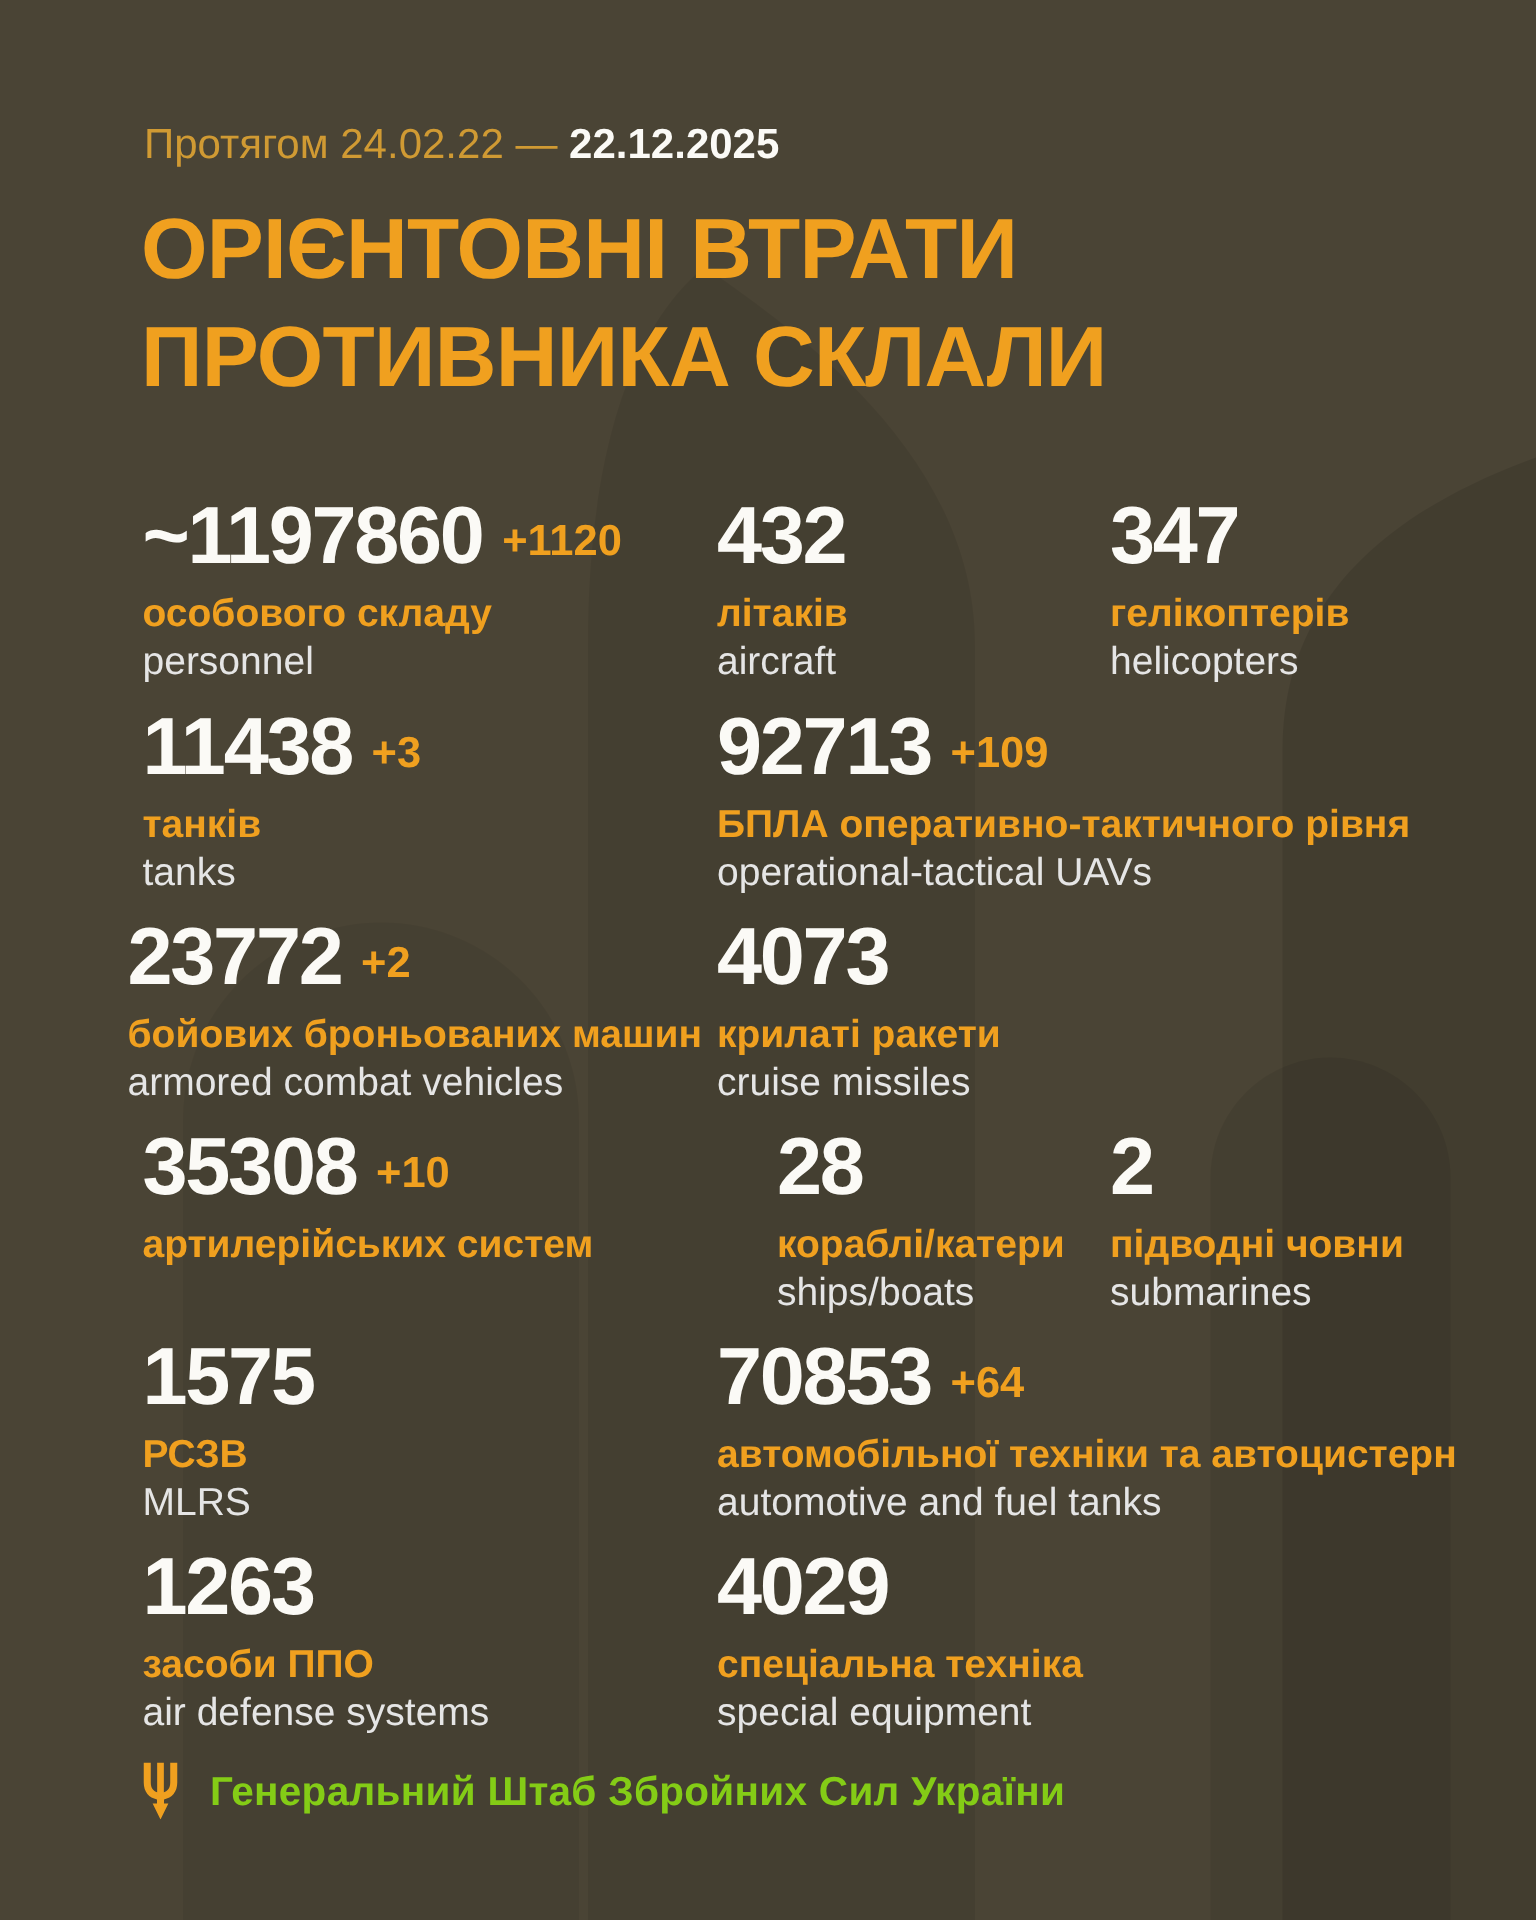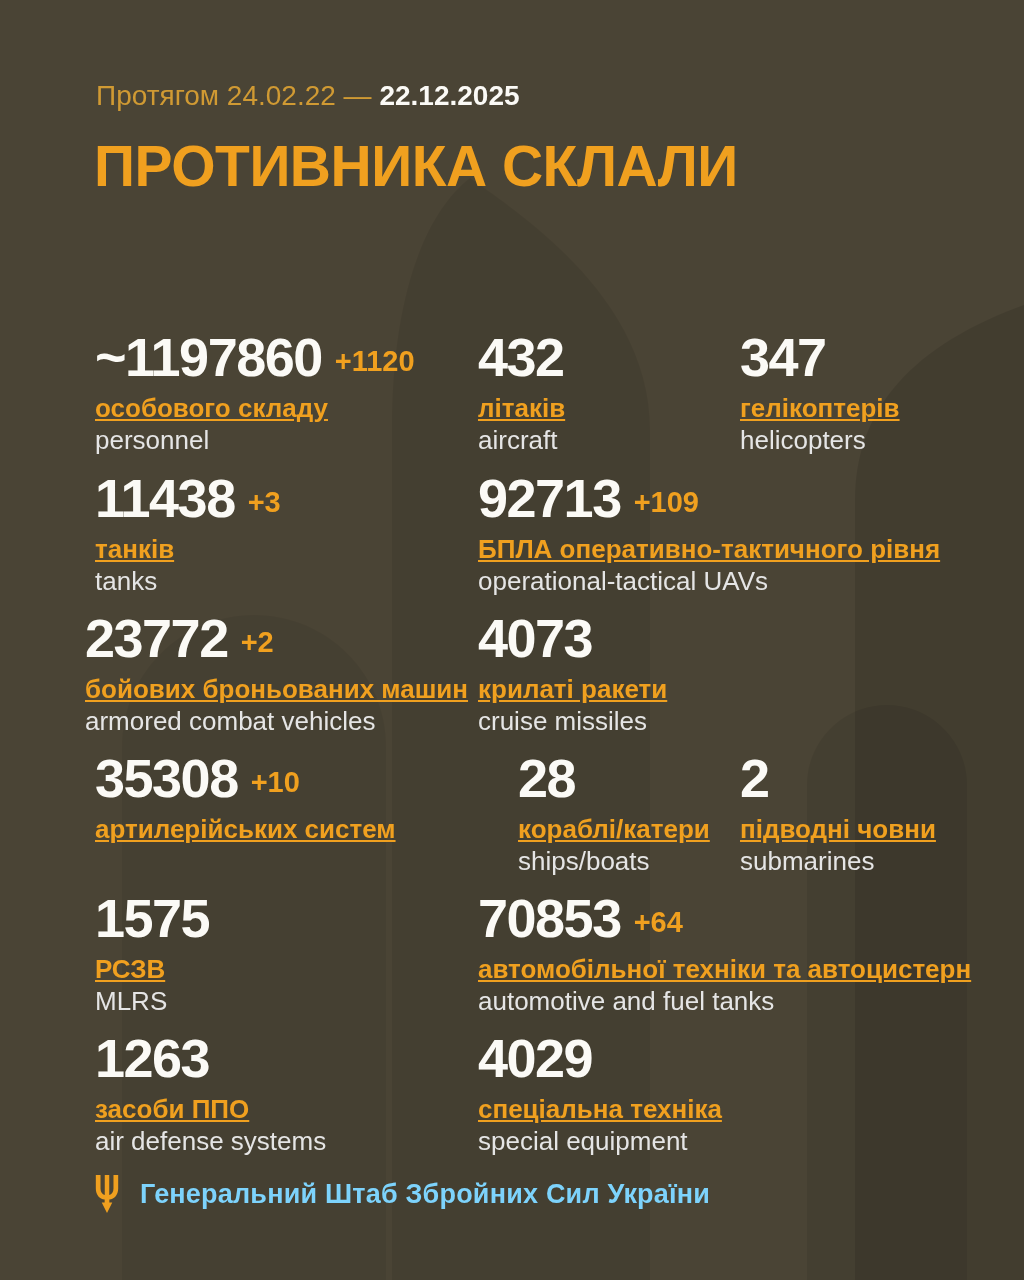--- a/index.html
+++ b/index.html
@@ -34,32 +34,32 @@
     letter-spacing:-1.5px;
   }
   .delta{
     display:inline-block;
     font-size:29px;font-weight:700;color:#f0a01f;
     margin-left:13px;letter-spacing:0;
     transform:translateY(-5px);
   }
   .lab-ua{
     margin-top:7px;
-    font-size:26px;font-weight:700;color:#f0a01f;line-height:1.22;text-decoration:underline;
+    font-size:26px;font-weight:700;color:#f0a01f;line-height:1.22;
   }
   .lab-en{
     font-size:26px;font-weight:400;color:#e5e5e5;line-height:1.22;
   }
 
   .footer{
     position:absolute;left:94px;top:1175px;
     display:flex;align-items:center;gap:20px;
   }
   .footer .org{
-    font-size:27px;font-weight:700;color:#7dd3fc;letter-spacing:0.2px;
+    font-size:27px;font-weight:700;color:#84cc16;letter-spacing:0.2px;
   }
   .trident{display:block;}
 </style>
 </head>
 <body>
 
 <div class="canvas">
 
   <svg class="watermark" width="1024" height="1280" viewBox="0 0 1024 1280" aria-hidden="true">
 
@@ -73,20 +73,21 @@
   </svg>
 
   <div class="content">
 
     <div class="dateline">
       <span class="period">Протягом 24.02.22 —</span>
       <span class="date">22.12.2025</span>
     </div>
 
     <div class="title">
+      <div>ОРІЄНТОВНІ ВТРАТИ</div>
       <div>ПРОТИВНИКА СКЛАЛИ</div>
     </div>
 
     <div id="stats-layer">
   <div class="cell" style="left: 95px; top: 330px;">
     <div class="numline">
       <span class="num">~1197860</span><span class="delta">+1120</span>
     </div>
     <div class="lab-ua">особового складу</div>
     <div class="lab-en">personnel</div>

